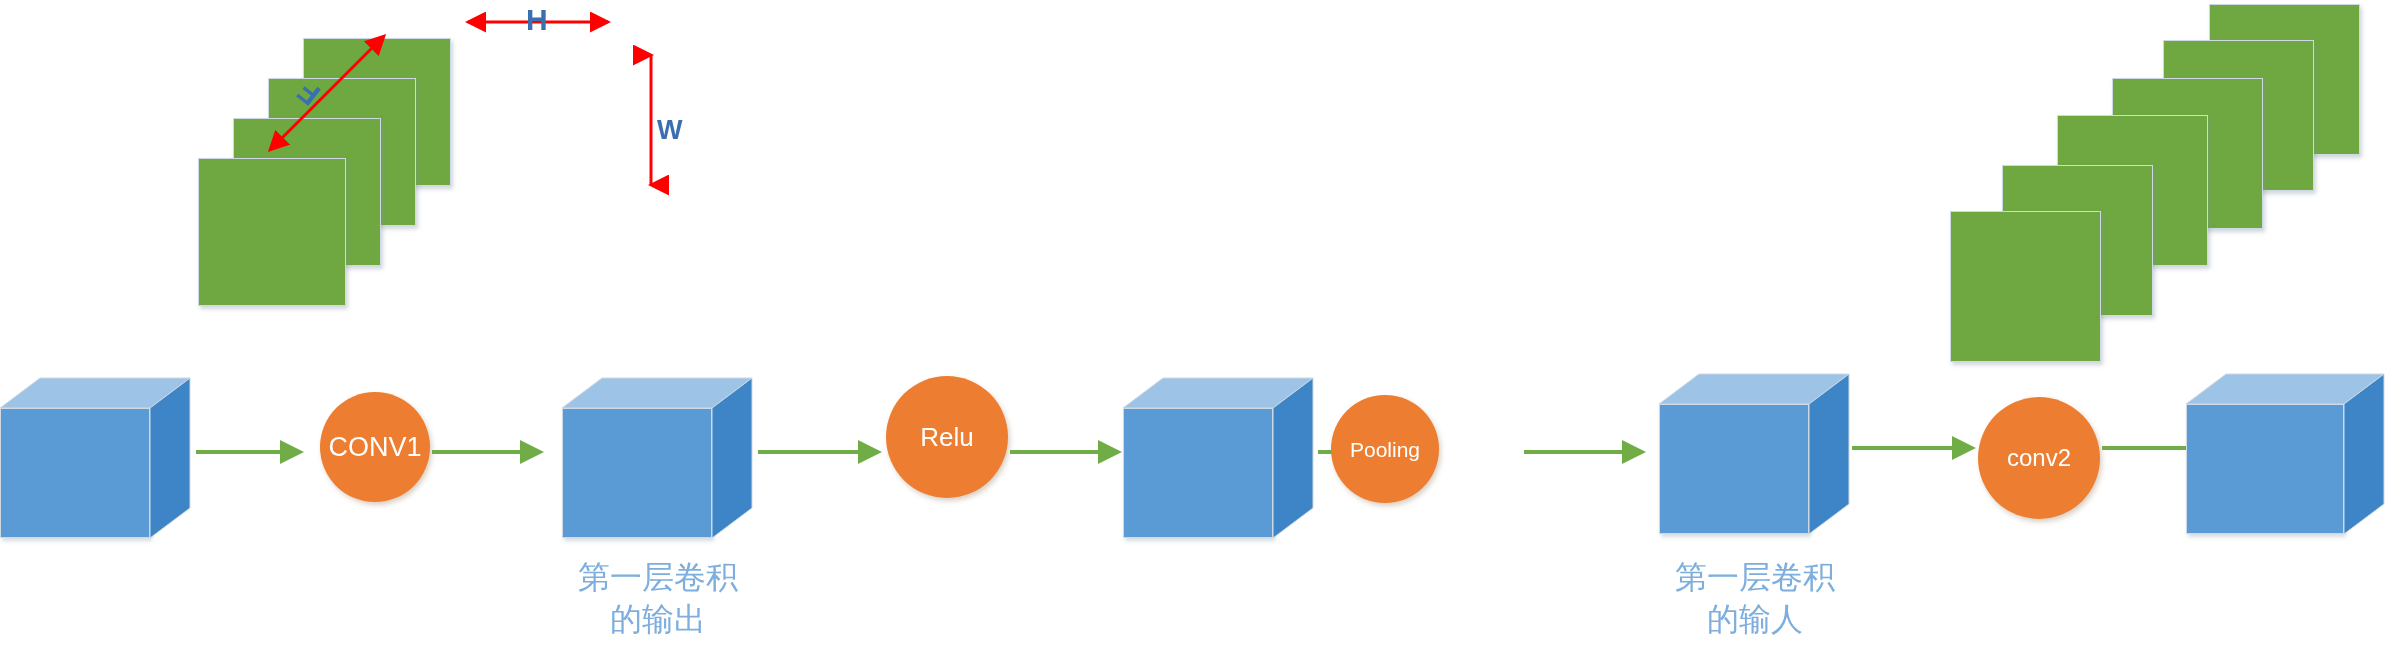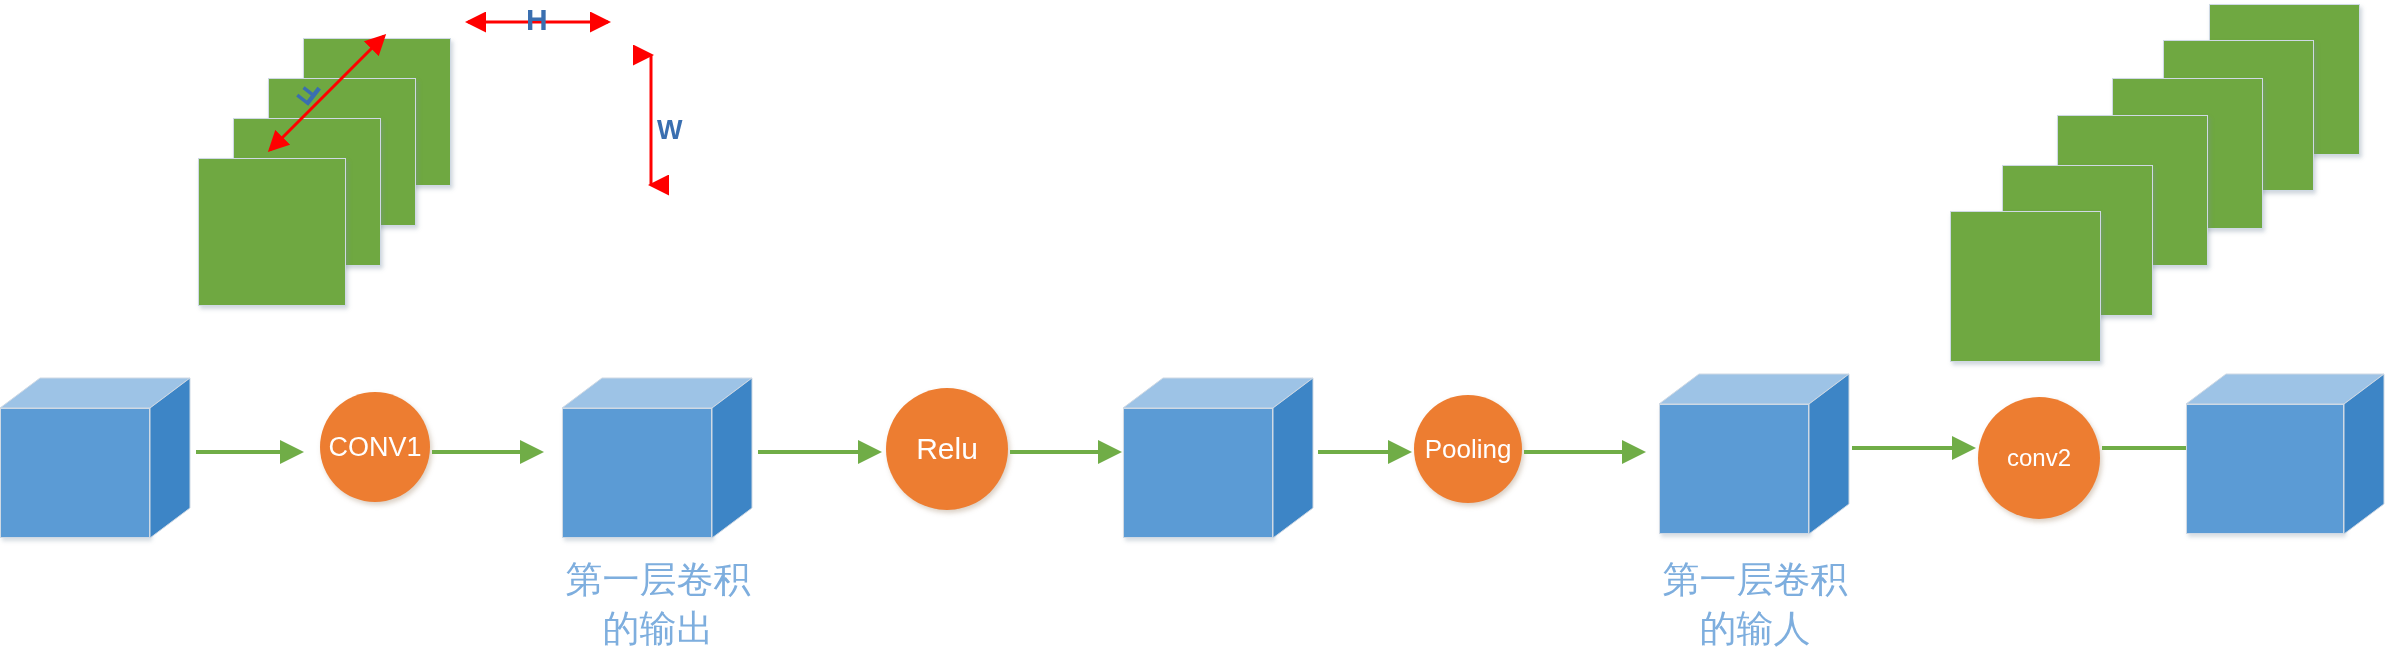--- a/index.html
+++ b/index.html
@@ -77,21 +77,21 @@
     line-height: 1;
     white-space: nowrap;
   }
   #label-H { font-size: 30px; }
   #label-W { font-size: 27px; }
   #label-F { font-size: 30px; }
   
   .caption {
     position: absolute;
     color: #7eaede;
-    font-size: 37px;
+    font-size: 32px;
     line-height: 1.32;
     text-align: center;
     white-space: pre;
     font-family: "DejaVu Sans", "Liberation Sans", sans-serif;
   }
 </style>
 </head>
 <body>
 
 <div id="canvas">
@@ -195,21 +195,21 @@
   </div>
 
   <div class="caption" style="left:528px; top:556px; width:260px;"><span>第一层卷积</span><br><span>的输出</span></div>
 
   <div class="connector" style="left:758px; top:440px; width:130px;">
     <svg width="130" height="24" viewBox="0 0 130 24">
       <line x1="0" y1="12" x2="120" y2="12" stroke="#70ad47" stroke-width="4" marker-end="url(#grnArrow1)"></line>
     </svg>
   </div>
 
-  <div class="op-circle" style="left:886px; top:388px; width:122px; height:122px; font-size:30px;text-align:center;">
+  <div class="op-circle" style="left:886px; top:376px; width:122px; height:122px; font-size:26px;text-align:center;">
     <span>Relu</span>
   </div>
 
   <div class="connector" style="left:1010px; top:440px; width:118px;">
     <svg width="118" height="24" viewBox="0 0 118 24">
       <line x1="0" y1="12" x2="108" y2="12" stroke="#70ad47" stroke-width="4" marker-end="url(#grnArrow1)"></line>
     </svg>
   </div>
 
   <div class="cuboid" style="left:1123px; top:378px; width:192px; height:160px;">
@@ -219,21 +219,21 @@
       <polygon points="150,30 190,0 190,130 150,160" fill="#3d85c6" stroke="#cfd9e4" stroke-width="1"></polygon>
     </svg>
   </div>
 
   <div class="connector" style="left:1318px; top:440px; width:100px;">
     <svg width="100" height="24" viewBox="0 0 100 24">
       <line x1="0" y1="12" x2="90" y2="12" stroke="#70ad47" stroke-width="4" marker-end="url(#grnArrow1)"></line>
     </svg>
   </div>
 
-  <div class="op-circle" style="left:1414px; top:395px; width:108px; height:108px; font-size:26px;">
+  <div class="op-circle" style="left:1331px; top:395px; width:108px; height:108px; font-size:21px;">
     <span>Pooling</span>
   </div>
 
   <div class="connector" style="left:1524px; top:440px; width:128px;">
     <svg width="128" height="24" viewBox="0 0 128 24">
       <line x1="0" y1="12" x2="118" y2="12" stroke="#70ad47" stroke-width="4" marker-end="url(#grnArrow1)"></line>
     </svg>
   </div>
 
   <div class="cuboid" style="left:1659px; top:374px; width:192px; height:160px;">

